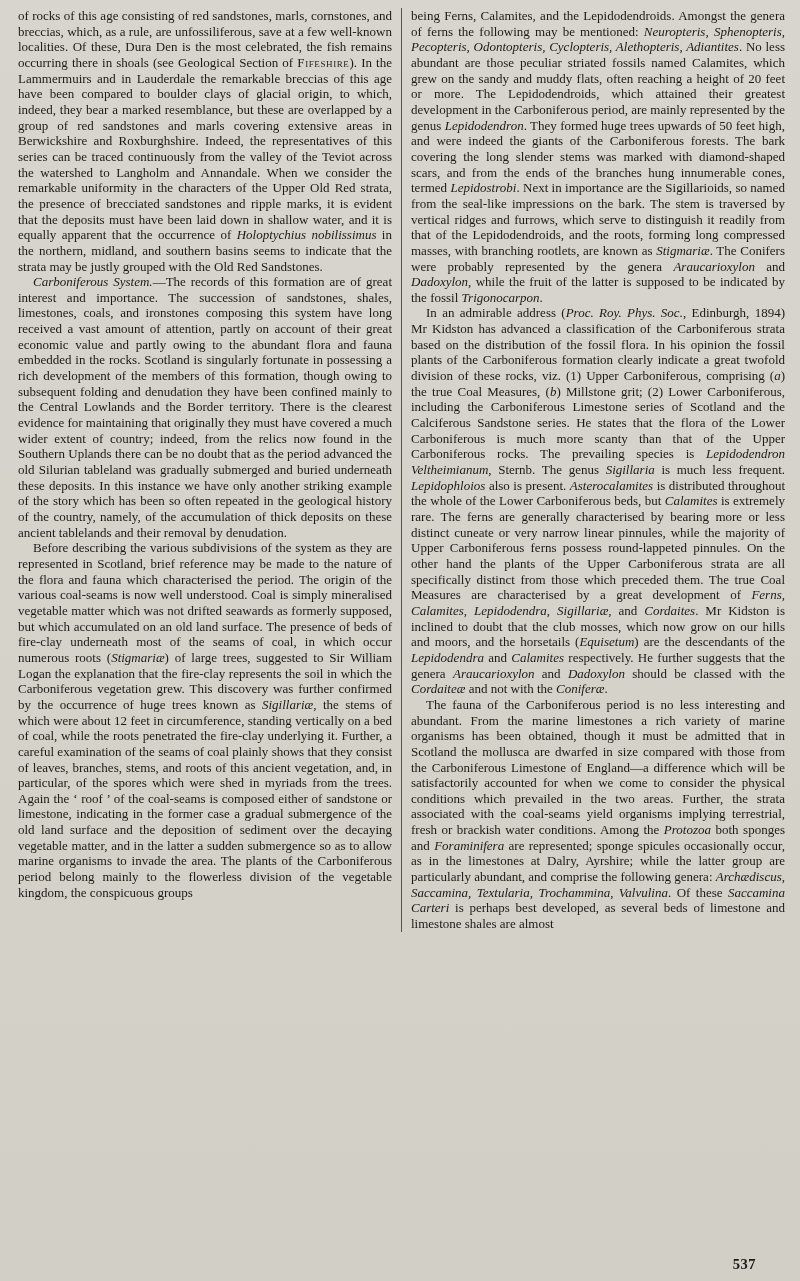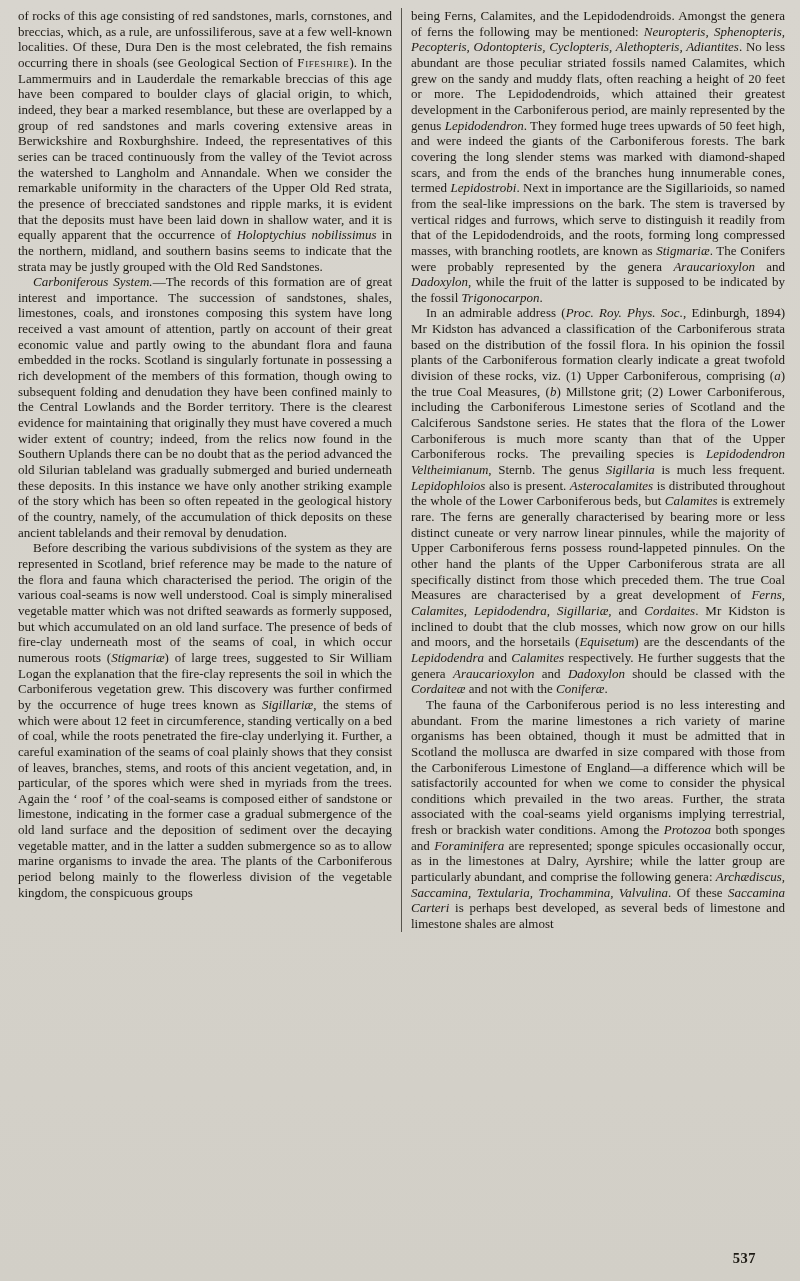--- a/index.html
+++ b/index.html
@@ -48,21 +48,21 @@
   .para {
     margin: 0;
   }
   .para.indent {
     text-indent: 15px;
   }
   .it { font-style: italic; }
   .sc { font-variant: small-caps; letter-spacing: 0.6px; }
   .footer {
     position: absolute;
-    bottom: 14px;
+    bottom: 8px;
     right: 44px;
     font-size: 14.5px;
     font-weight: bold;
     letter-spacing: 0.5px;
   }
 </style>
 </head>
 <body>
 
 <div class="page">

